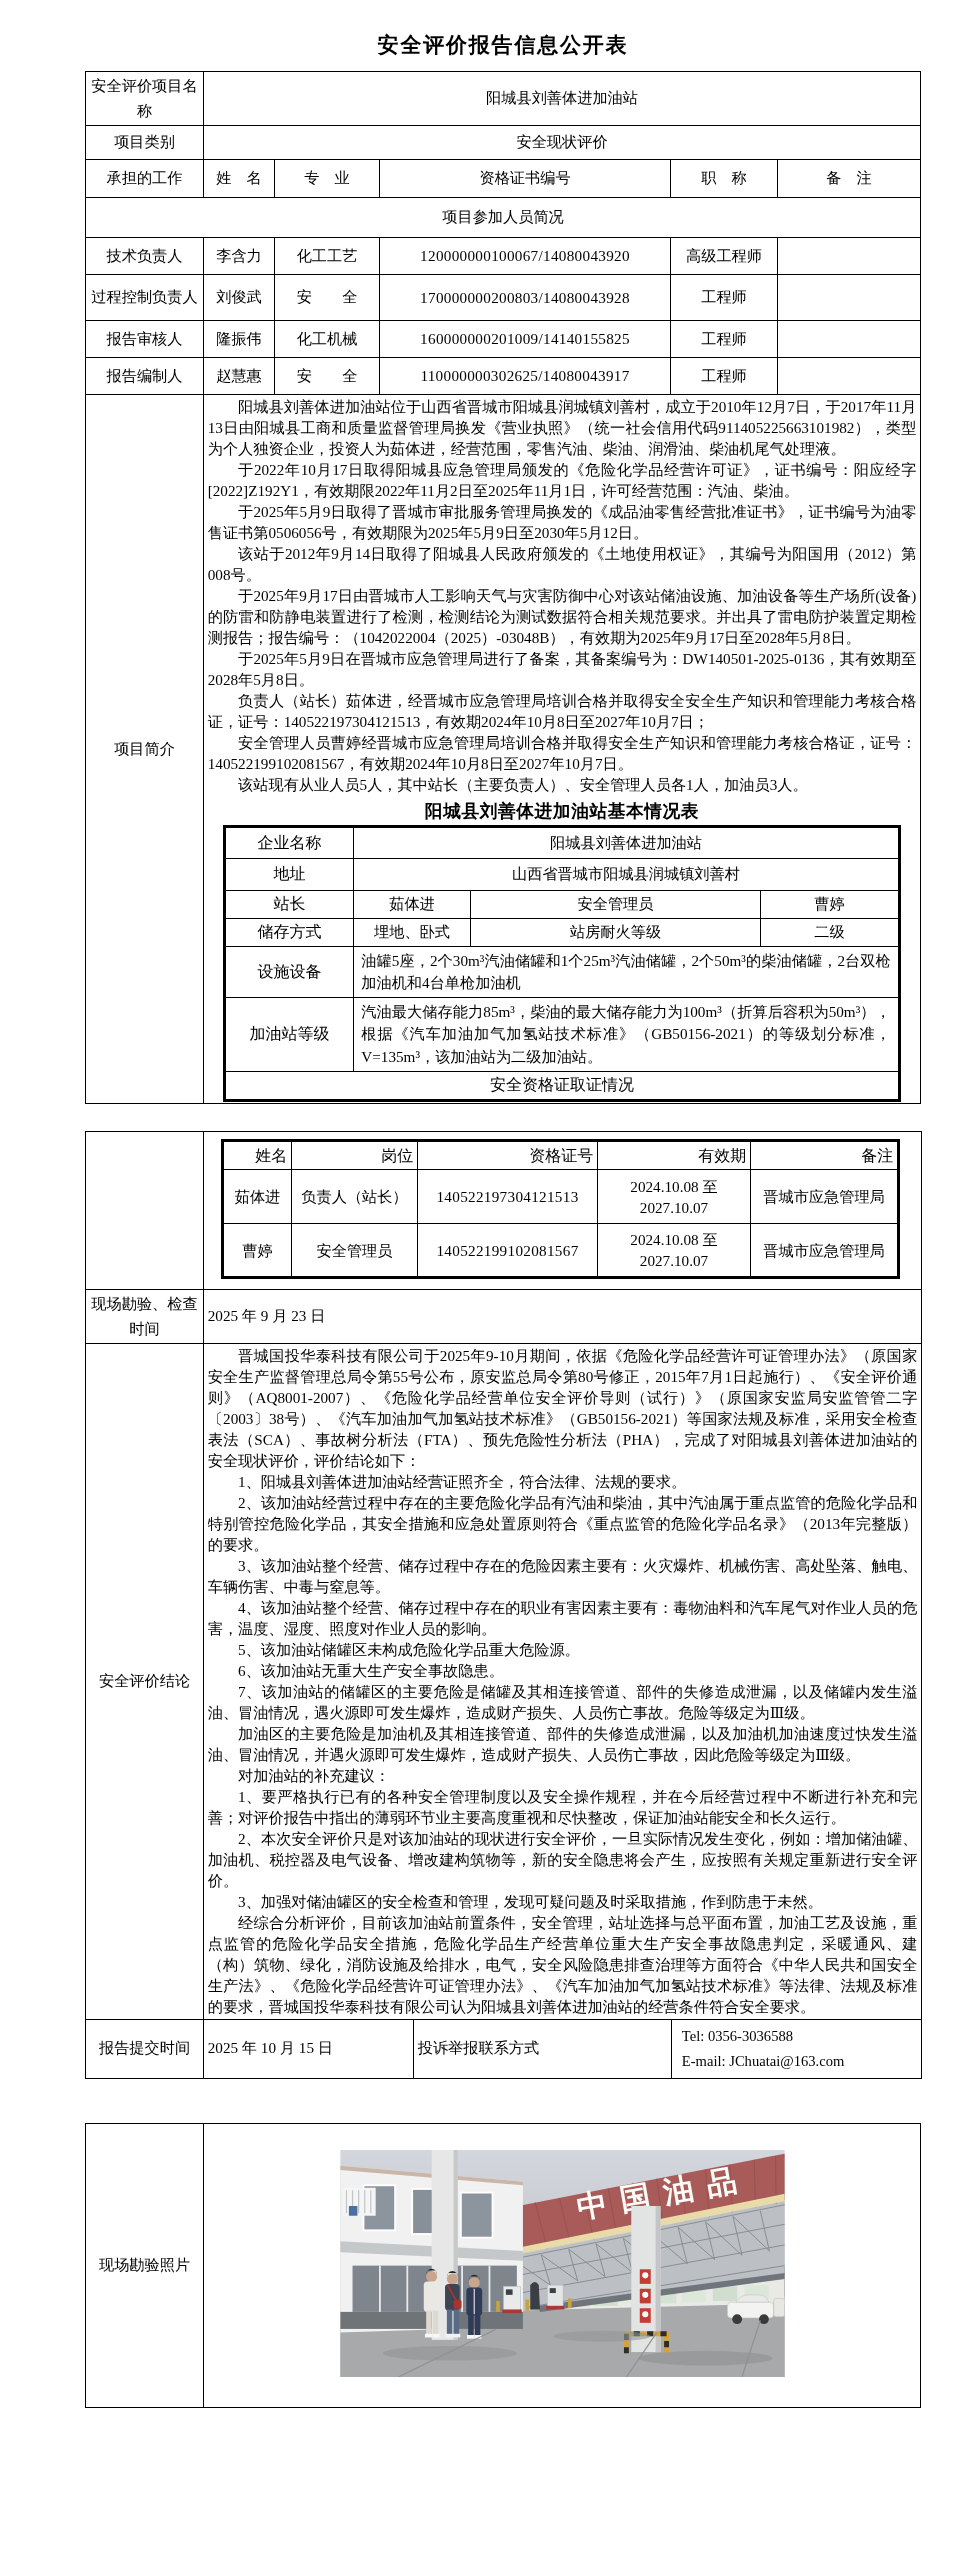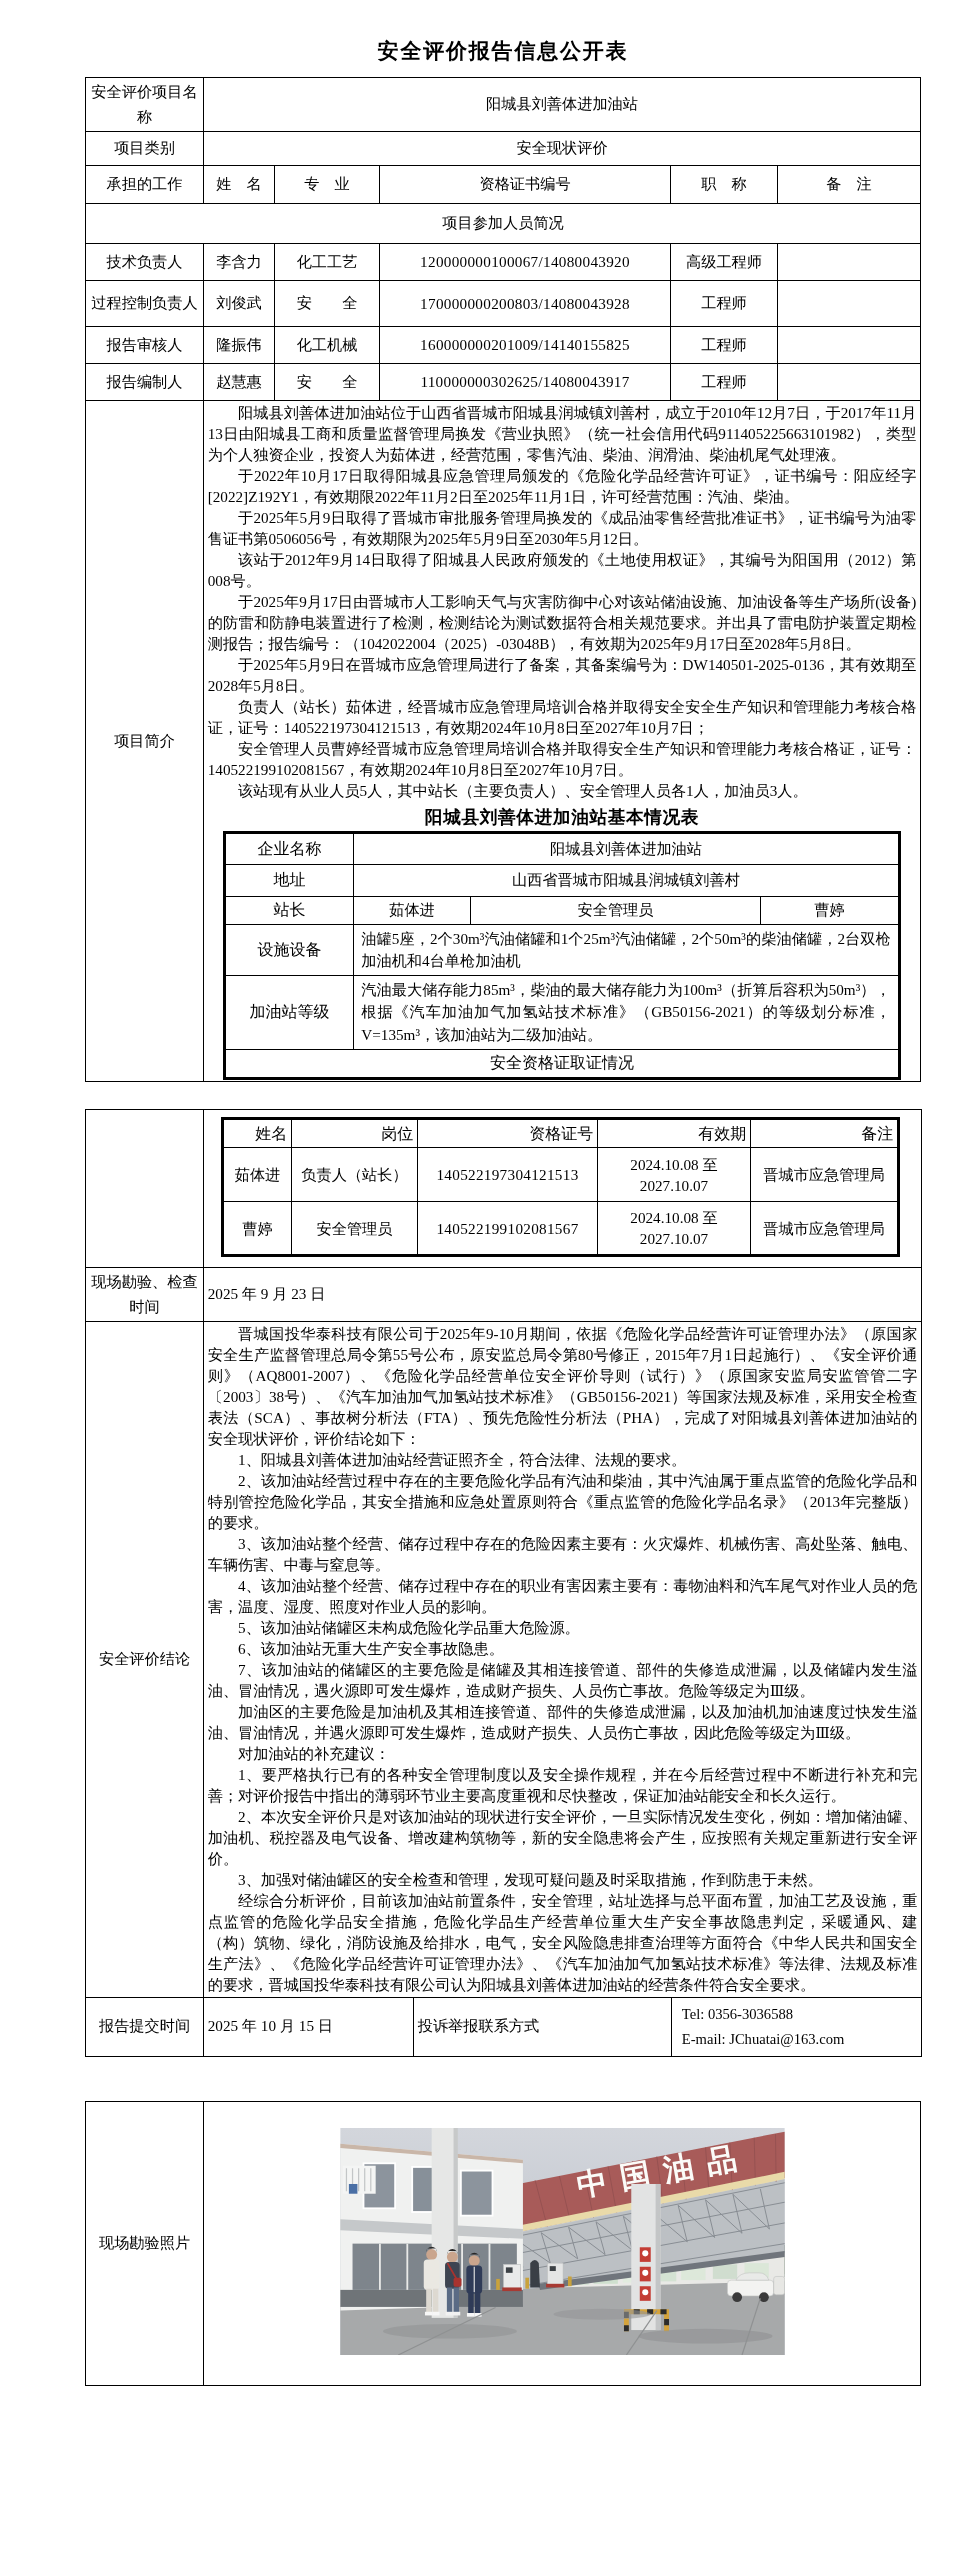--- a/index.html
+++ b/index.html
@@ -1,18 +1,18 @@
 <!DOCTYPE html>
 <html style="font-size:9.8px"><head>
 <meta charset="utf-8">
 <style>
   html,body{margin:0;padding:0;background:#ffffff;}
   .page{position:relative;width:967px;height:2576px;background:#fff;overflow:hidden;
         font-family:"Liberation Serif","DejaVu Serif",serif;color:#000;}
-  .content{position:absolute;left:85px;top:10px;width:836px;}
+  .content{position:absolute;left:85px;top:4px;width:836px;}
   .title{margin:27px 0 12.2px 0;text-align:center;font-size:21px;font-weight:bold;letter-spacing:1.8px;}
   table.doc{border-collapse:collapse;width:836px;table-layout:fixed;}
   table.doc td{border:1.2px solid #000;font-size:15.2px;vertical-align:middle;padding:1.2px 3.7px;word-break:break-word;}
   td.lbl{text-align:center;font-size:16.5px;line-height:24.4px;padding:1.2px 7.3px;}
   td.ctr{text-align:center;}
   td.big{font-size:16.5px;}
   .num{font-family:"Liberation Serif","DejaVu Serif",serif;letter-spacing:0.3px;}
   
   td.longcell{vertical-align:top;padding:6.1px 8.5px 6.1px 8.5px;}
   .para{margin:0;text-indent:2em;text-align:justify;font-size:15.2px;line-height:21px;}
@@ -130,20 +130,26 @@
             <tr style="height:32px">
               <td class="blbl">地址</td>
               <td colspan="3" class="ctr">山西省晋城市阳城县润城镇刘善村</td>
             </tr>
             <tr style="height:28px">
               <td class="blbl">站长</td>
               <td class="ctr">茹体进</td>
               <td class="ctr">安全管理员</td>
               <td class="ctr">曹婷</td>
             </tr>
+            <tr style="height:28px">
+              <td class="blbl">储存方式</td>
+              <td class="ctr">埋地、卧式</td>
+              <td class="ctr">站房耐火等级</td>
+              <td class="ctr">二级</td>
+            </tr>
             <tr>
               <td class="blbl">设施设备</td>
               <td colspan="3" class="btext">油罐5座，2个30m³汽油储罐和1个25m³汽油储罐，2个50m³的柴油储罐，2台双枪加油机和4台单枪加油机</td>
             </tr>
             <tr>
               <td class="blbl">加油站等级</td>
               <td colspan="3" class="btext">汽油最大储存能力85m³，柴油的最大储存能力为100m³（折算后容积为50m³），根据《汽车加油加气加氢站技术标准》（GB50156-2021）的等级划分标准，V=135m³，该加油站为二级加油站。</td>
             </tr>
             <tr style="height:29px">
               <td colspan="4" class="ctr" style="font-size:16px">安全资格证取证情况</td>

